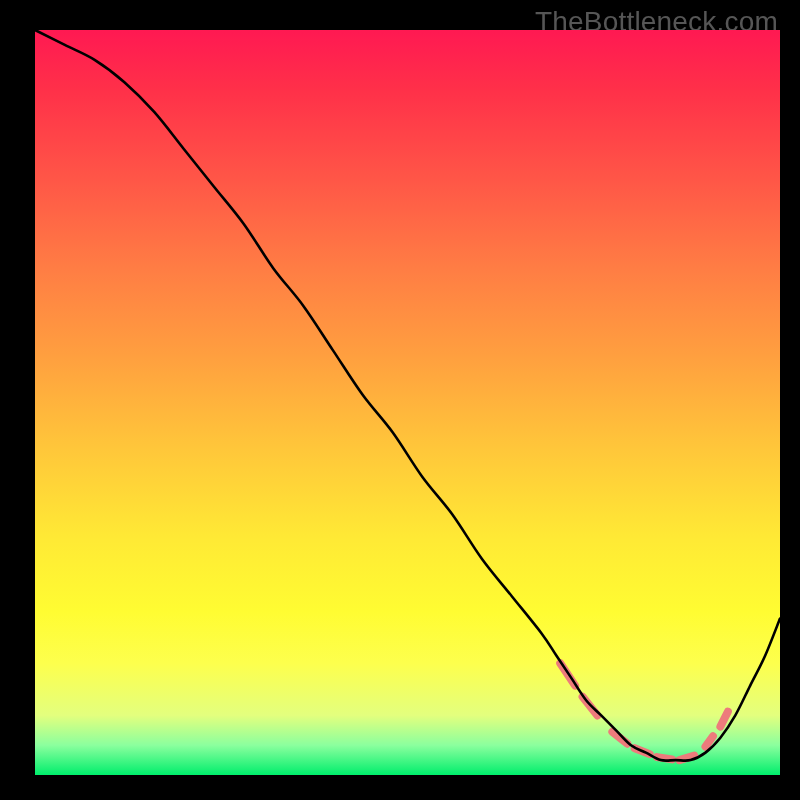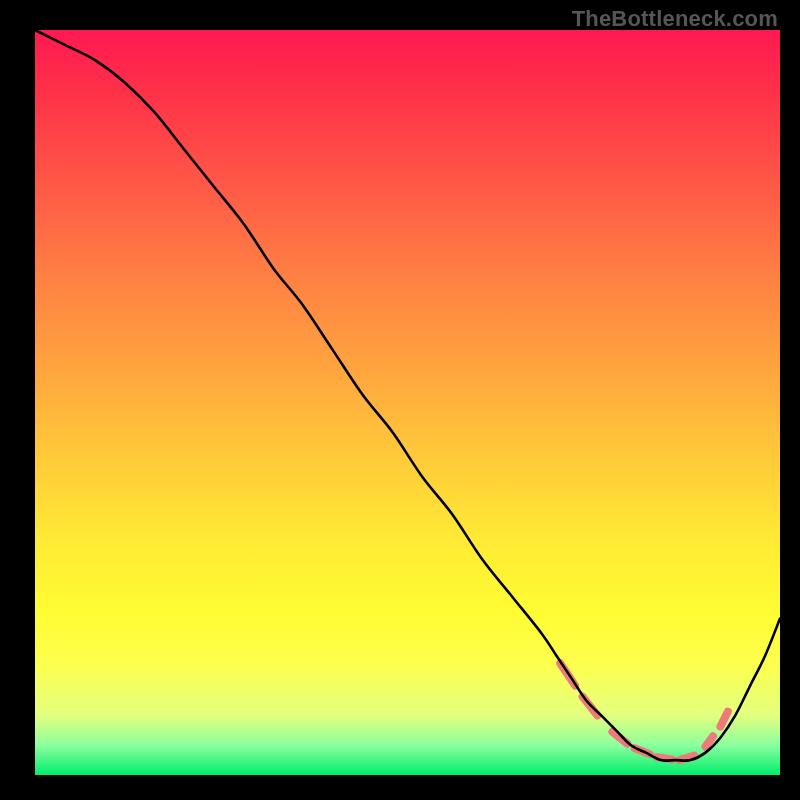--- a/index.html
+++ b/index.html
@@ -29,22 +29,22 @@
       #e3ff7e 92%,
       #8bff9e 96%,
       #00ee6c 100%
     );
   }
   .attribution {
     position: absolute;
     top: 6px;
     right: 22px;
     font-family: Arial, Helvetica, sans-serif;
-    font-size: 22px;
-    font-weight: 700;
+    font-size: 28px;
+    font-weight: 400;
     color: #565656;
     letter-spacing: 0.2px;
   }
   svg.curve {
     position: absolute;
     left: 0;
     top: 0;
     width: 745px;
     height: 745px;
     overflow: visible;

